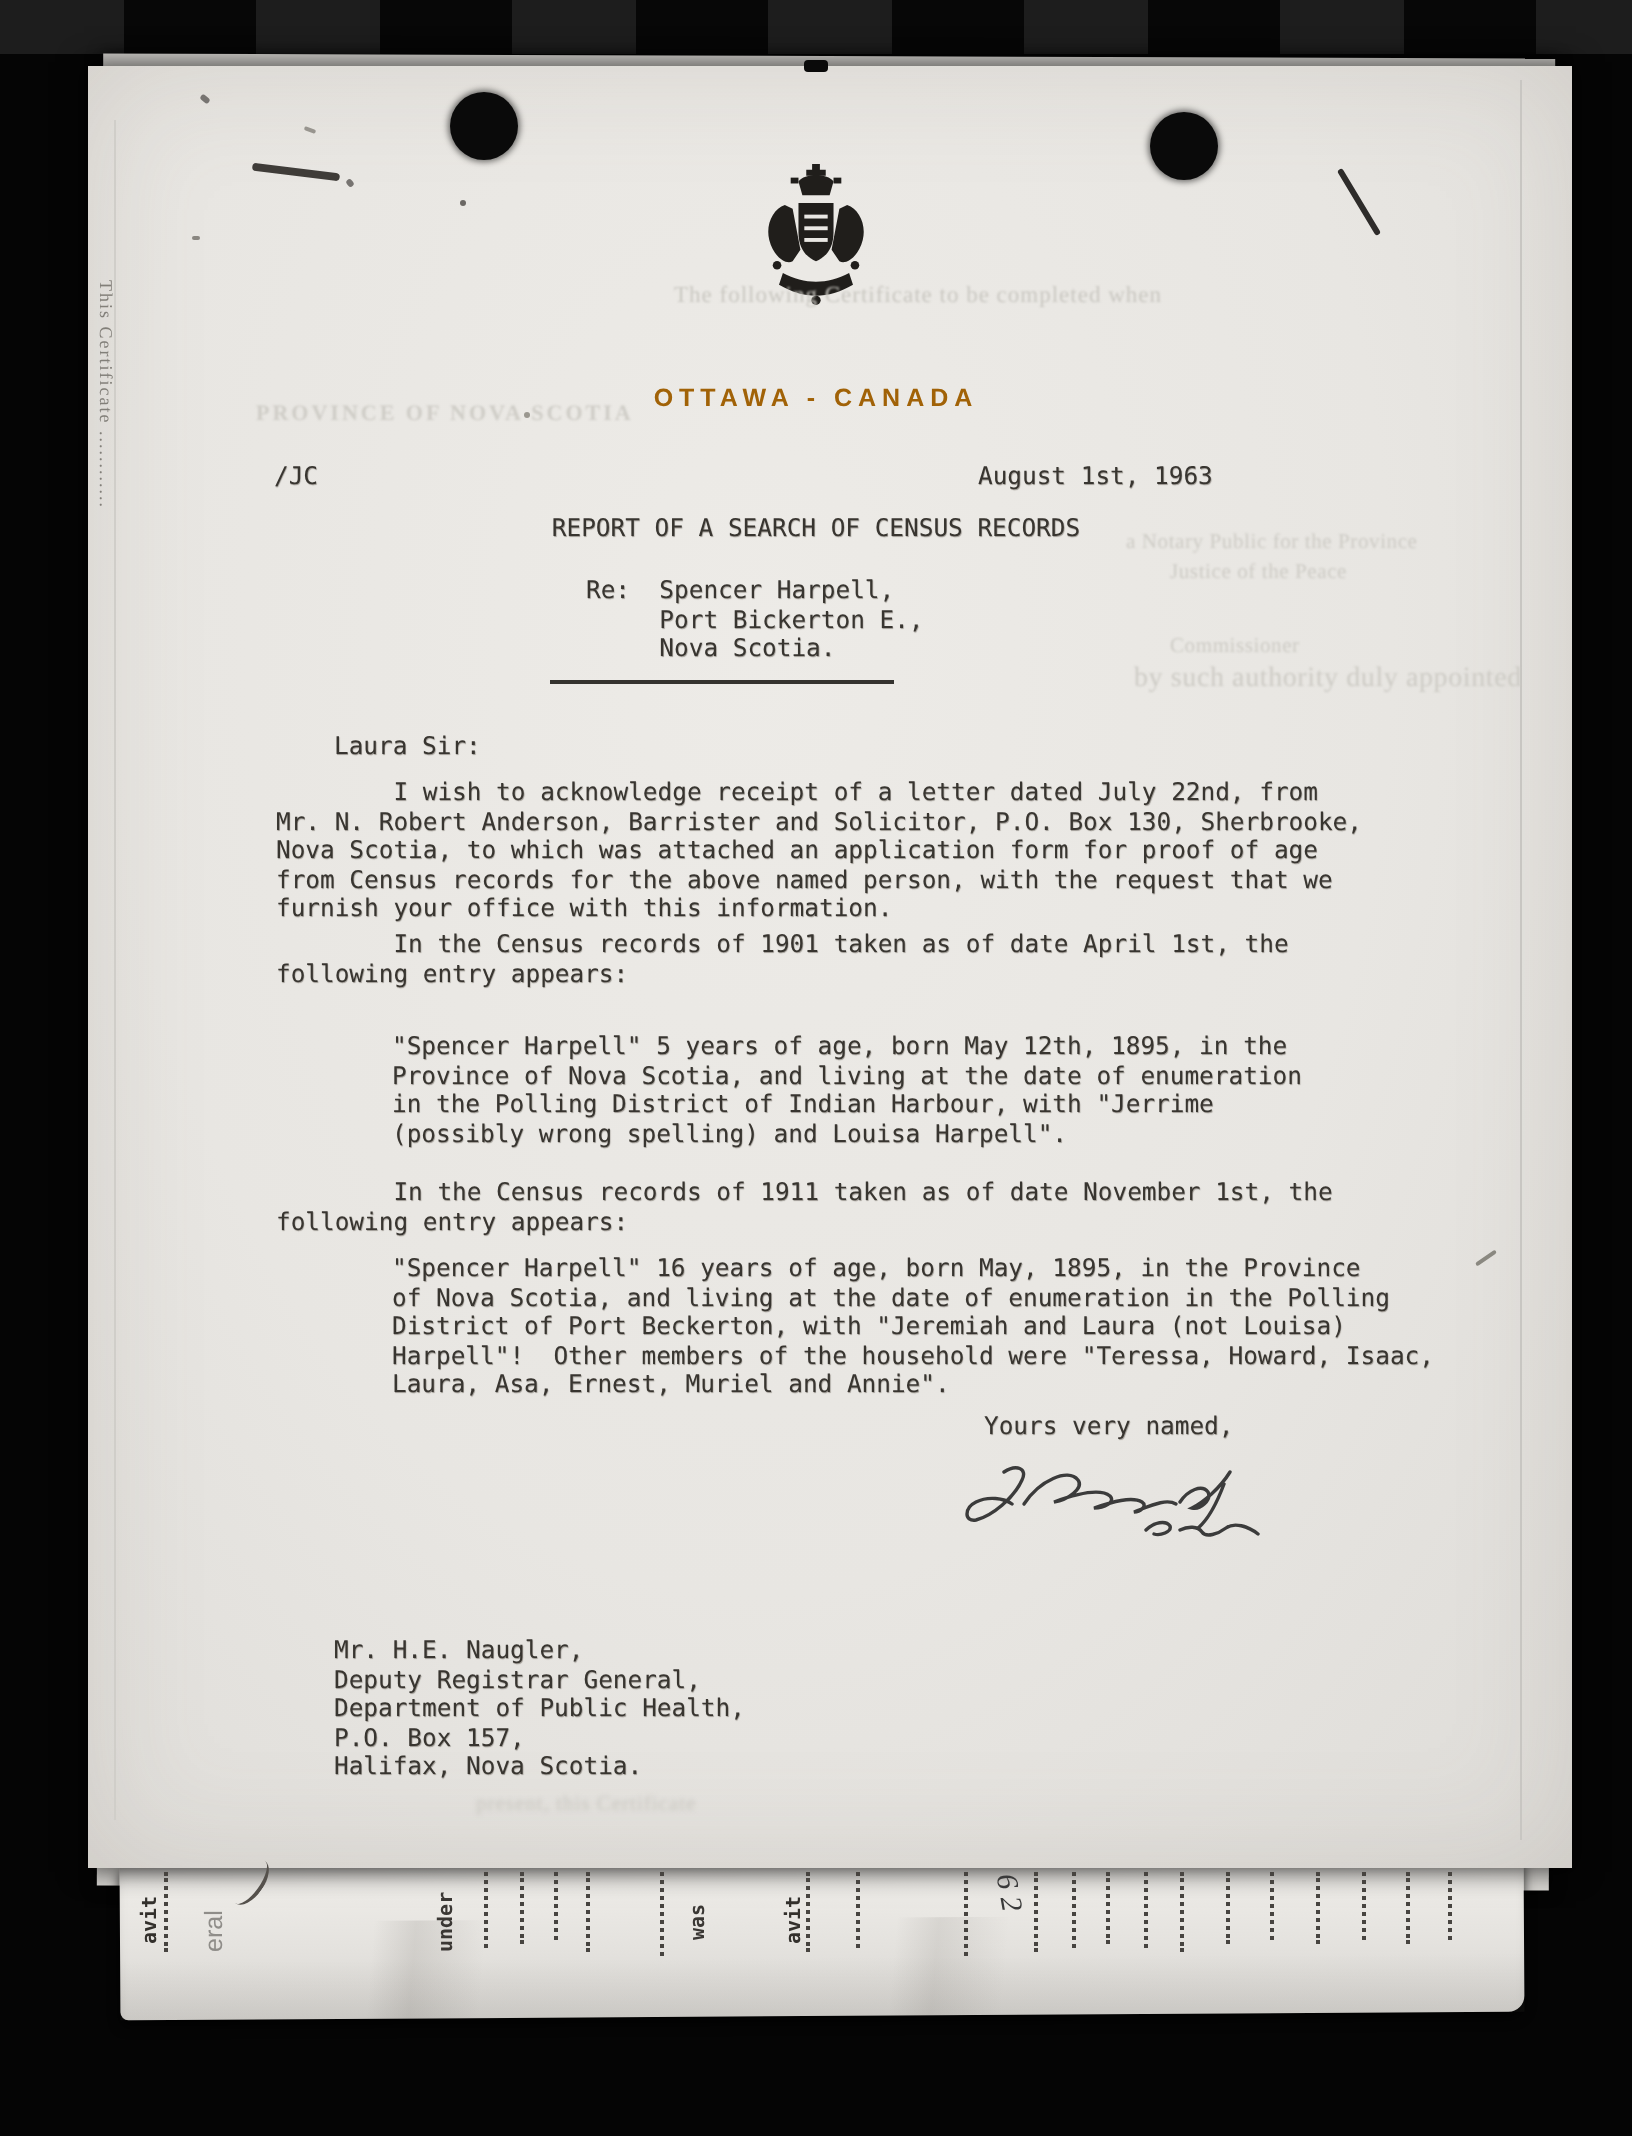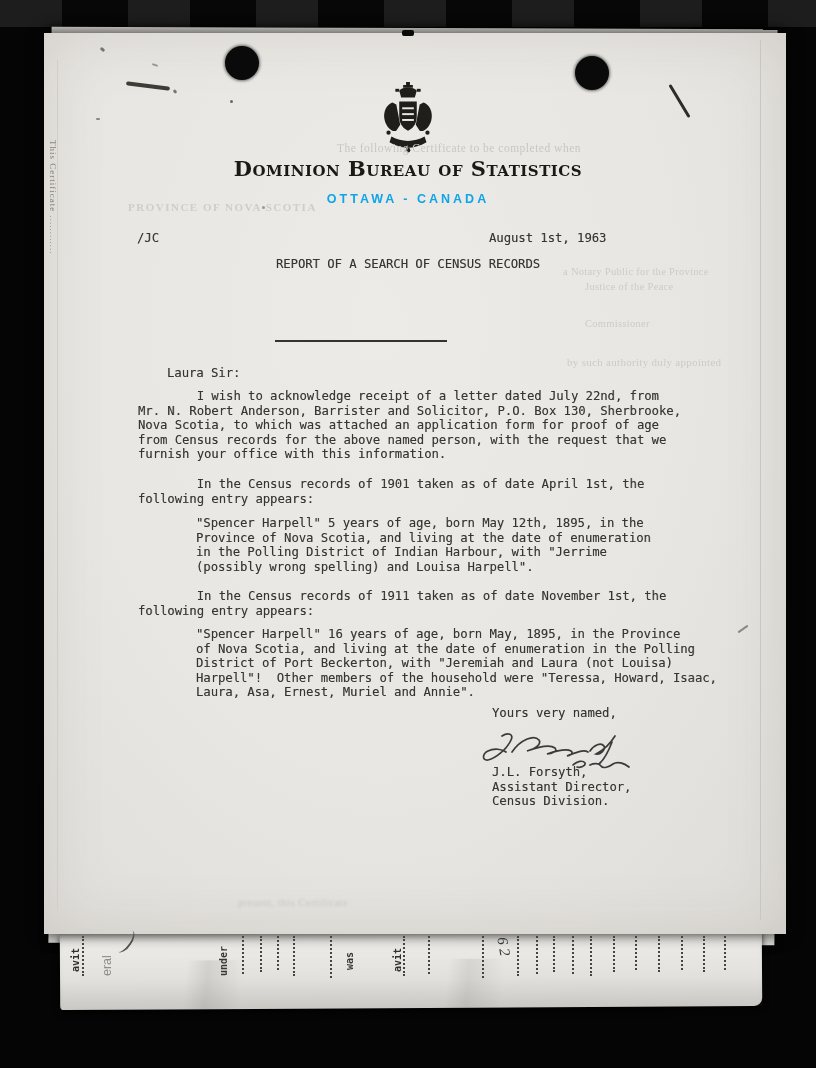--- a/index.html
+++ b/index.html
@@ -24,21 +24,21 @@
   .pageedge{position:absolute;background:#c8c6c2;}
   
   .hole{position:absolute;border-radius:50%;background:#0a0a0a;box-shadow:0 0 3px 1px rgba(0,0,0,.55);}
   
   #crest{position:absolute;left:378px;top:82px;width:60px;height:74px;}
   #org{position:absolute;left:158px;top:156px;width:500px;text-align:center;
     font-family:"DejaVu Serif",serif;font-weight:bold;font-variant:small-caps;
     font-size:21px;letter-spacing:.5px;color:#1b1917;}
   #loc{position:absolute;left:158px;top:192px;width:500px;text-align:center;
     font-family:"Liberation Sans",sans-serif;font-weight:bold;font-size:12.5px;
-    letter-spacing:3px;color:#0ea5e9;}
+    letter-spacing:3px;color:#a16207;}
   
   .tw{position:absolute;white-space:pre;font-family:"DejaVu Sans Mono",monospace;
     font-size:12.2px;line-height:14.6px;color:#383530;
     text-shadow:.3px .3px .4px rgba(70,64,56,.45);}
   .ctr{text-align:center;}
   #re-underline{position:absolute;left:275px;top:340px;width:172px;height:2px;background:#35332f;}
   
   #sig-svg{position:absolute;left:478px;top:722px;width:170px;height:55px;}
   
   .ghost{position:absolute;white-space:pre;font-family:"Liberation Serif",serif;color:#c9c7c1;}
@@ -82,35 +82,37 @@
       <circle cx="10" cy="52" r="2.2"></circle>
         <circle cx="50" cy="52" r="2.2"></circle>
       <circle cx="30" cy="70" r="2.4"></circle>
     </g>
     <g fill="#e9e7e3">
         <rect x="24" y="26" width="12" height="2"></rect>
         <rect x="24" y="32" width="12" height="2"></rect>
         <rect x="24" y="38" width="12" height="2"></rect>
       </g>
   </svg>
-  <div id="org">Dominion Bureau of Statistics</div>
   <div id="loc">OTTAWA - CANADA</div>
 
   <div class="tw" style="left:137px;top:231px;">/JC</div>
   <div class="tw" style="left:489px;top:231px;">August 1st, 1963</div>
   <div class="tw ctr" style="left:158px;top:257px;width:500px;">REPORT OF A SEARCH OF CENSUS RECORDS</div>
+  <div class="tw" style="left:293px;top:288px;">Re:  Spencer Harpell,
+     Port Bickerton E.,
+     Nova Scotia.</div>
   <div id="re-underline"></div>
 
   <div class="tw" style="left:167px;top:366px;">Laura Sir:</div>
   <div class="tw" style="left:138px;top:389px;">        I wish to acknowledge receipt of a letter dated July 22nd, from
 Mr. N. Robert Anderson, Barrister and Solicitor, P.O. Box 130, Sherbrooke,
 Nova Scotia, to which was attached an application form for proof of age
 from Census records for the above named person, with the request that we
 furnish your office with this information.</div>
-  <div class="tw" style="left:138px;top:477px;">        In the Census records of 1901 taken as of date April 1st, the
+  <div class="tw" style="left:138px;top:465px;">        In the Census records of 1901 taken as of date April 1st, the
 following entry appears:</div>
   <div class="tw" style="left:196px;top:516px;">"Spencer Harpell" 5 years of age, born May 12th, 1895, in the
 Province of Nova Scotia, and living at the date of enumeration
 in the Polling District of Indian Harbour, with "Jerrime
 (possibly wrong spelling) and Louisa Harpell".</div>
   <div class="tw" style="left:138px;top:589px;">        In the Census records of 1911 taken as of date November 1st, the
 following entry appears:</div>
   <div class="tw" style="left:196px;top:627px;">"Spencer Harpell" 16 years of age, born May, 1895, in the Province
 of Nova Scotia, and living at the date of enumeration in the Polling
 District of Port Beckerton, with "Jeremiah and Laura (not Louisa)
@@ -119,35 +121,37 @@
 
   <div class="tw" style="left:492px;top:706px;">Yours very named,</div>
   <svg id="sig-svg" viewBox="0 0 170 55">
     <g fill="none" stroke="#3b3b3b" stroke-width="1.7" stroke-linecap="round">
       <path d="M24,14 C30,10 36,12 33,18 C29,27 18,36 10,38 C4,39 4,32 10,29 C16,26 24,27 28,30"></path>
       <path d="M34,30 C42,18 56,12 61,18 C64,22 56,28 49,29 C60,25 72,22 77,26 C80,29 74,32 69,32 C78,29 88,26 93,29 C96,31 92,34 89,34 C97,31 105,27 110,30"></path>
       <path d="M112,29 C116,23 123,20 126,24 C128,28 122,33 118,32 C124,29 132,22 137,14 M134,20 C131,28 127,37 121,42"></path>
       <path d="M95,43 C99,39 105,38 107,41 C108,44 102,46 99,45 M112,43 C116,41 121,41 123,44 C125,47 131,45 135,42 C139,39 146,41 151,45"></path>
     </g>
   </svg>
-  <div class="tw" style="left:492px;top:765px;">J.L. Forsyth,
-Assistant Director,
-Census Division.</div>
 
+  <div class="tw" style="left:167px;top:818px;">Mr. H.E. Naugler,
+Deputy Registrar General,
+Department of Public Health,
+P.O. Box 157,
+Halifax, Nova Scotia.</div>
 
   <div class="squiggle"></div>
   <div class="hand" style="left:494px;top:938px;">6 2</div>
 
   <div id="layer-ghosts">
       <span class="ghost" style="left: 337px; top: 142px; font-size: 11.5px; color: rgb(201, 199, 193); letter-spacing: 0.5px; filter: blur(0.6px);">The following Certificate to be completed when</span>
       <span class="ghost" style="left: 128px; top: 201px; font-size: 11px; color: rgb(207, 205, 199); letter-spacing: 1.5px; filter: blur(0.5px); font-weight: bold;">PROVINCE OF NOVA SCOTIA</span>
       <span class="ghost" style="left: 563px; top: 266px; font-size: 10.5px; color: rgb(205, 203, 197); letter-spacing: 0.3px; filter: blur(0.5px);">a Notary Public for the Province</span>
       <span class="ghost" style="left: 585px; top: 281px; font-size: 10.5px; color: rgb(205, 203, 197); letter-spacing: 0.3px; filter: blur(0.5px);">Justice of the Peace</span>
       <span class="ghost" style="left: 585px; top: 295px; font-size: 10.5px; color: rgb(205, 203, 197); letter-spacing: 0.3px; filter: blur(0.5px); margin-top: 23px;">Commissioner</span>
-      <span class="ghost" style="left: 567px; top: 332px; font-size: 11px; color: rgb(205, 203, 197); letter-spacing: 0.3px; filter: blur(0.6px); margin-top: 24px;">by such authority duly appointed</span>
+      <span class="ghost" style="left: 567px; top: 332px; font-size: 14px; color: rgb(205, 203, 197); letter-spacing: 0.3px; filter: blur(0.6px);">by such authority duly appointed</span>
       <span class="ghost" style="left: 238px; top: 897px; font-size: 10.5px; color: rgb(201, 199, 193); letter-spacing: 0.5px; filter: blur(1.1px);">present, this Certificate</span>
       <span class="ghost" style="left: 58px; top: 140px; font-size: 9px; color: rgb(130, 127, 121); letter-spacing: 1px; filter: blur(0.3px); transform-origin: 0px 0px; transform: rotate(90deg);">This Certificate ............</span>
     </div>
   <div id="layer-strip">
       <span class="vword" style="left: 70px; top: 972px; font-size: 10px; color: rgb(51, 48, 44);">avit</span>
       <span class="vword" style="left: 100px; top: 976px; font-size: 12.5px; color: rgb(143, 141, 137); font-weight: normal; font-family: &quot;Liberation Sans&quot;, sans-serif;">eral</span>
       <span class="vword" style="left: 218px; top: 976px; font-size: 10px; color: rgb(58, 55, 52);">under</span>
       <span class="vword" style="left: 344px; top: 970px; font-size: 10px; color: rgb(58, 55, 52);">was</span>
       <span class="vword" style="left: 392px; top: 972px; font-size: 10px; color: rgb(51, 48, 44);">avit</span>
       <div class="dotline" style="left: 82px; top: 936px; height: 40px;"></div>

